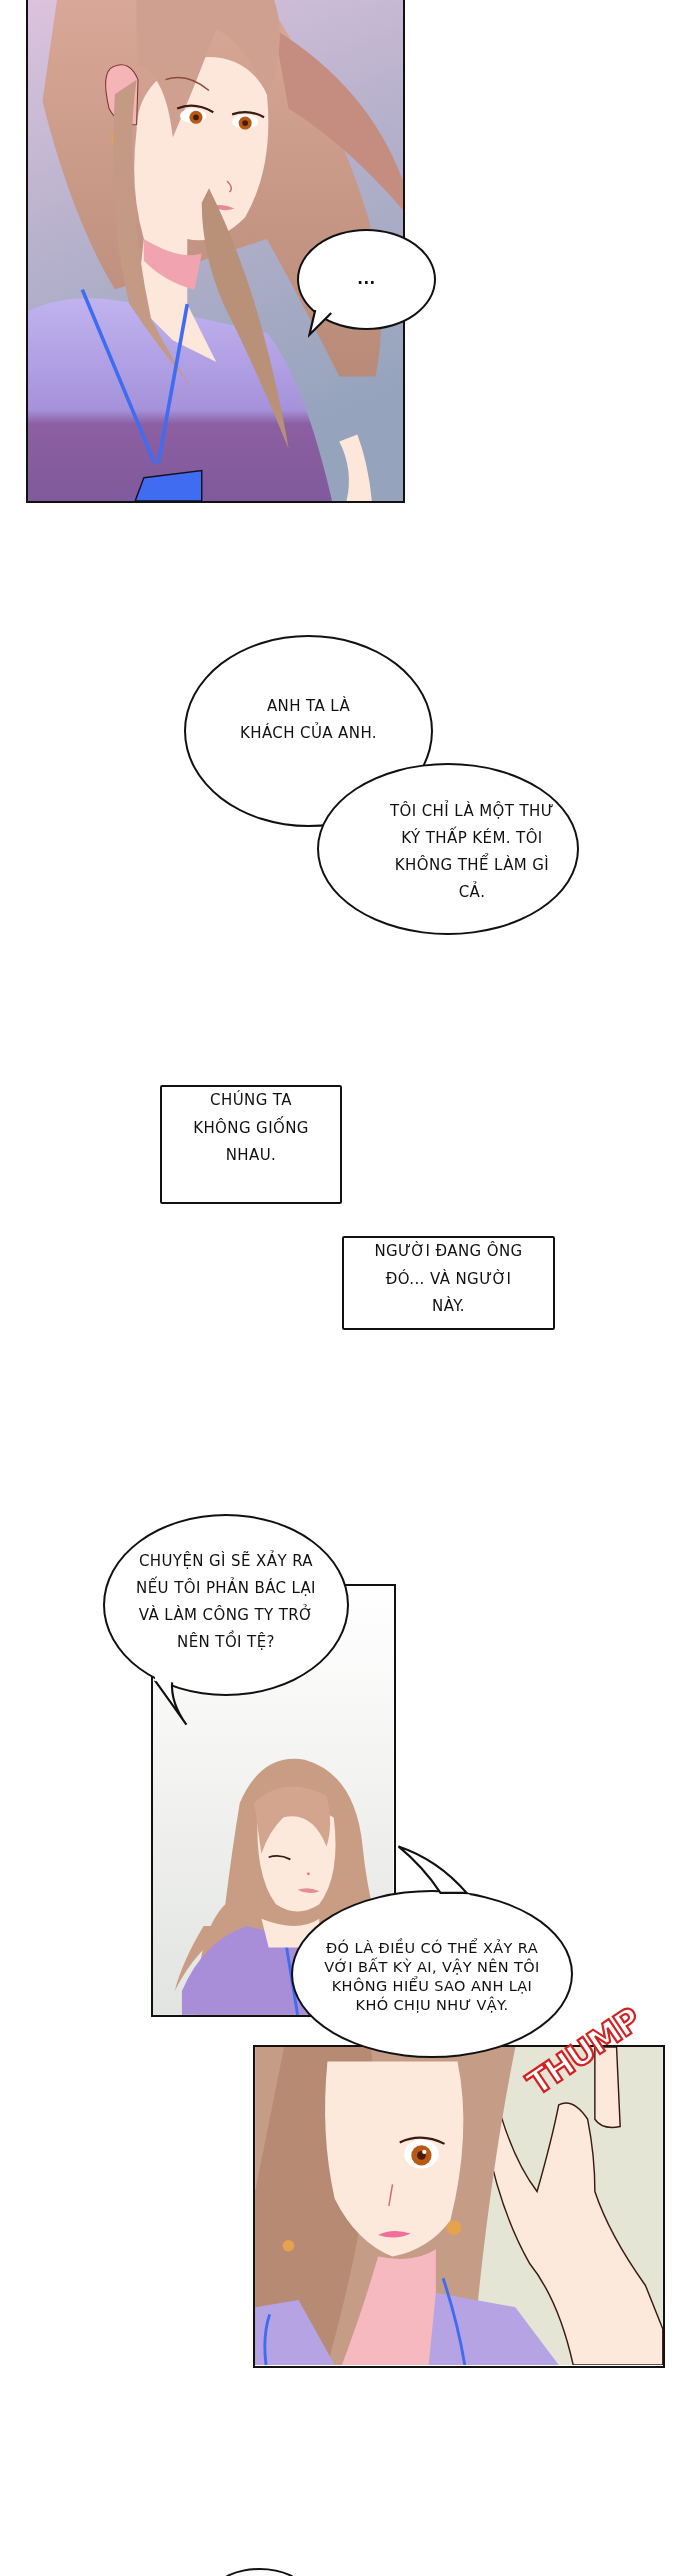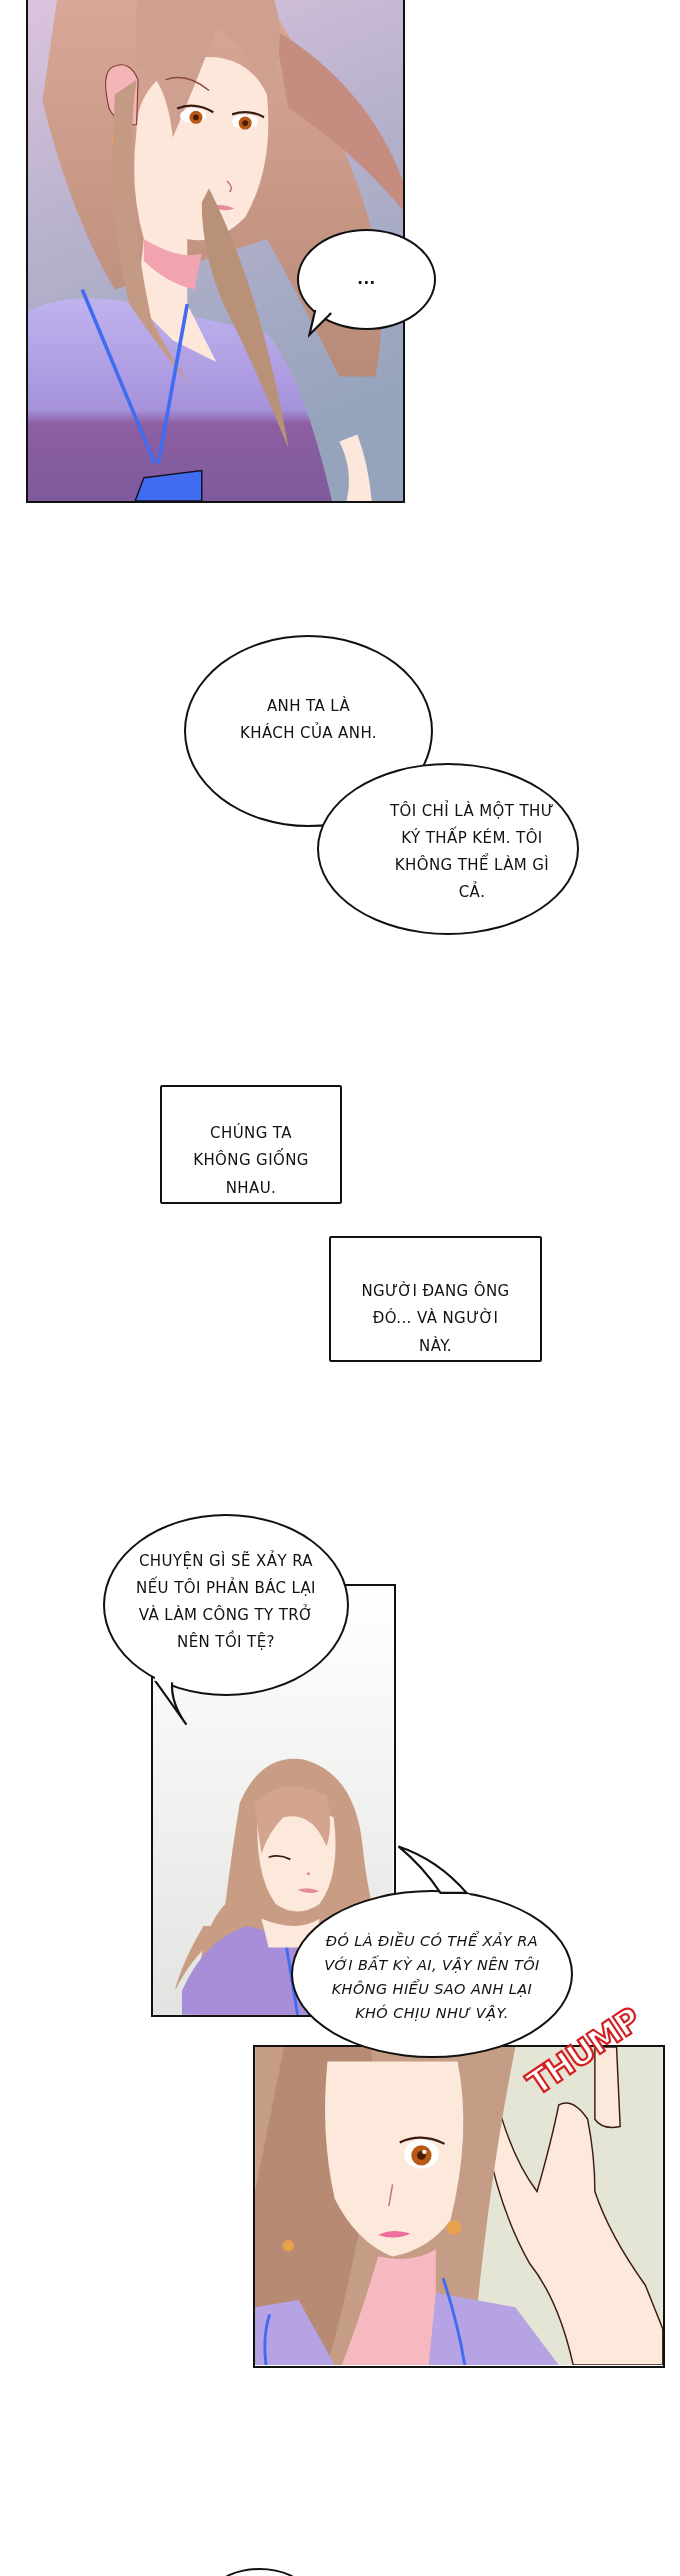--- a/index.html
+++ b/index.html
@@ -6,21 +6,21 @@
   body { width: 680px; height: 2576px; position: relative; overflow: hidden;
          font-family: "DejaVu Sans", sans-serif; }
   .abs { position: absolute; }
   .panel { position: absolute; border: 2.2px solid #111; box-sizing: border-box; overflow: hidden; }
   .bubble { position: absolute; background: #fff; border: 2.2px solid #111; border-radius: 50%;
             box-sizing: border-box; display: flex; align-items: center; justify-content: center;
             text-align: center; color: #111; z-index: 5; }
   .bubble-text { font-family: "DejaVu Sans", sans-serif; font-size: 15px; line-height: 27px;
                  letter-spacing: 0.4px; white-space: pre-line; }
   .caption { position: absolute; background: #fff; border: 2.2px solid #111; box-sizing: border-box;
-             display: flex; align-items: flex-end; justify-content: center; text-align: center;
+             display: flex; align-items: flex-start; justify-content: center; text-align: center;
              color: #111; border-radius: 2.2px; }
   .caption .bubble-text { line-height: 27.5px; }
   svg { display: block; }
   .sfx { position: absolute; z-index: 6; font-family: "DejaVu Sans", sans-serif; font-weight: bold;
          font-size: 33px; color: #ffffff; -webkit-text-stroke: 2.2px #d32020; transform: rotate(-34deg);
          letter-spacing: -1.4px; }
 </style>
 </head>
 <body>
 
@@ -98,21 +98,21 @@
 KÝ THẤP KÉM. TÔI
 KHÔNG THỂ LÀM GÌ
 CẢ.</span>
 </div>
 
 <div class="caption" style="left:160px; top:1085px; width:182px; height:119px;">
   <span class="bubble-text">CHÚNG TA
 KHÔNG GIỐNG
 NHAU.</span>
 </div>
-<div class="caption" style="left:329px; top:1236px; width:213px; height:126px;">
+<div class="caption" style="left:342px; top:1236px; width:213px; height:94px;">
   <span class="bubble-text">NGƯỜI ĐANG ÔNG
 ĐÓ... VÀ NGƯỜI
 NÀY.</span>
 </div>
 
 <div class="panel" style="left:151px; top:1584px; width:245px; height:433px;">
   <svg width="240" height="429" viewBox="0 0 332 593">
     <defs>
       <linearGradient id="p2bg" x1="0" y1="0" x2="0" y2="1">
         <stop offset="0" stop-color="#ffffff"></stop>
@@ -172,21 +172,21 @@
     <circle cx="46" cy="275" r="8" fill="#e8a24b"></circle>
     <circle cx="275" cy="250" r="10" fill="#e8a24b"></circle>
 
     <path d="M0 360 L60 350 L110 440 L0 440 Z" fill="#b6a3e4"></path>
     <path d="M250 340 L360 360 L420 440 L240 440 Z" fill="#b6a3e4"></path>
     <path d="M20 370 Q10 400 15 440 M260 320 Q280 380 290 440" stroke="#3f6cf0" stroke-width="4" fill="none"></path>
   </svg>
 </div>
 
 <div class="bubble" style="left:291px; top:1890px; width:282px; height:168px;">
-  <span class="bubble-text" style="font-size:14.5px; line-height:24px; margin-top:5.8px;font-style:italic;">ĐÓ LÀ ĐIỀU CÓ THỂ XẢY RA
+  <span class="bubble-text" style="font-size:14.5px; line-height:19px; margin-top:5.8px;">ĐÓ LÀ ĐIỀU CÓ THỂ XẢY RA
 VỚI BẤT KỲ AI, VẬY NÊN TÔI
 KHÔNG HIỂU SAO ANH LẠI
 KHÓ CHỊU NHƯ VẬY.</span>
 </div>
 <svg class="abs" style="left:394px; top:1845px; z-index:6;" width="80" height="58" viewBox="0 0 110 80">
   <path d="M6 2 Q60 20 100 66 L64 66 Q40 30 6 2 Z" fill="#fff" stroke="#111" stroke-width="3"></path>
   <path d="M60 72 L104 72" stroke="#fff" stroke-width="8"></path>
 </svg>
 
 <div class="sfx" style="left:520px; top:2032px;">THUMP</div>

